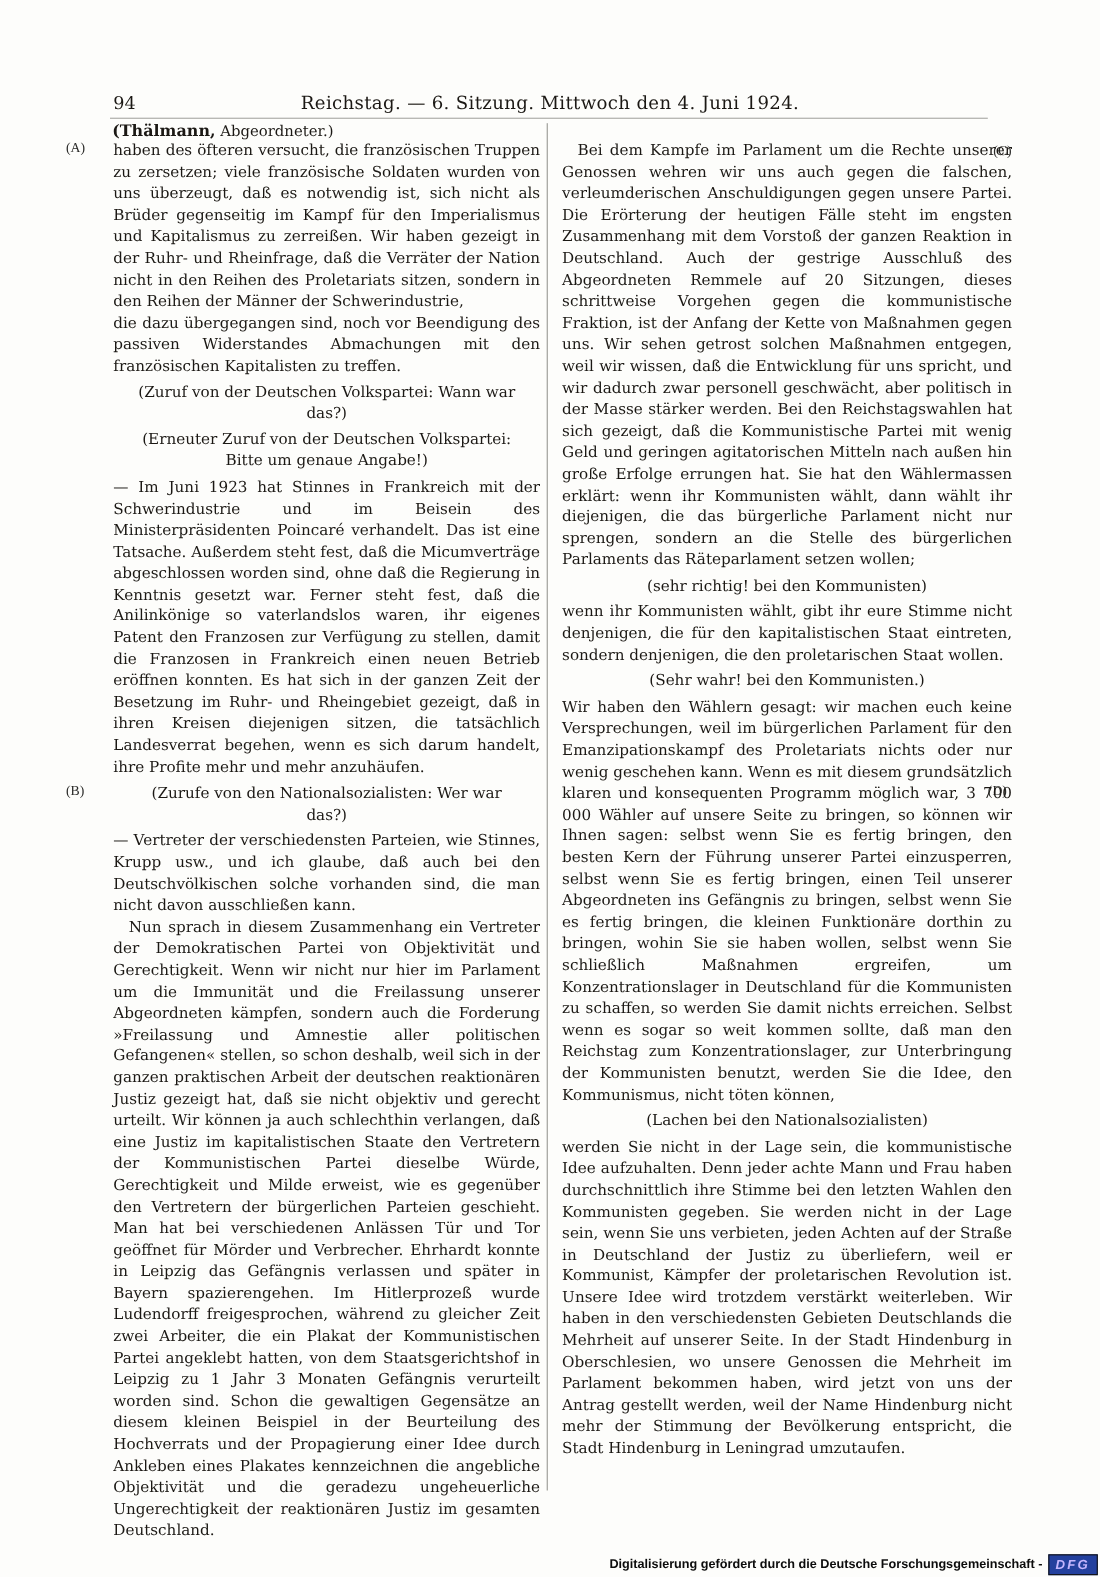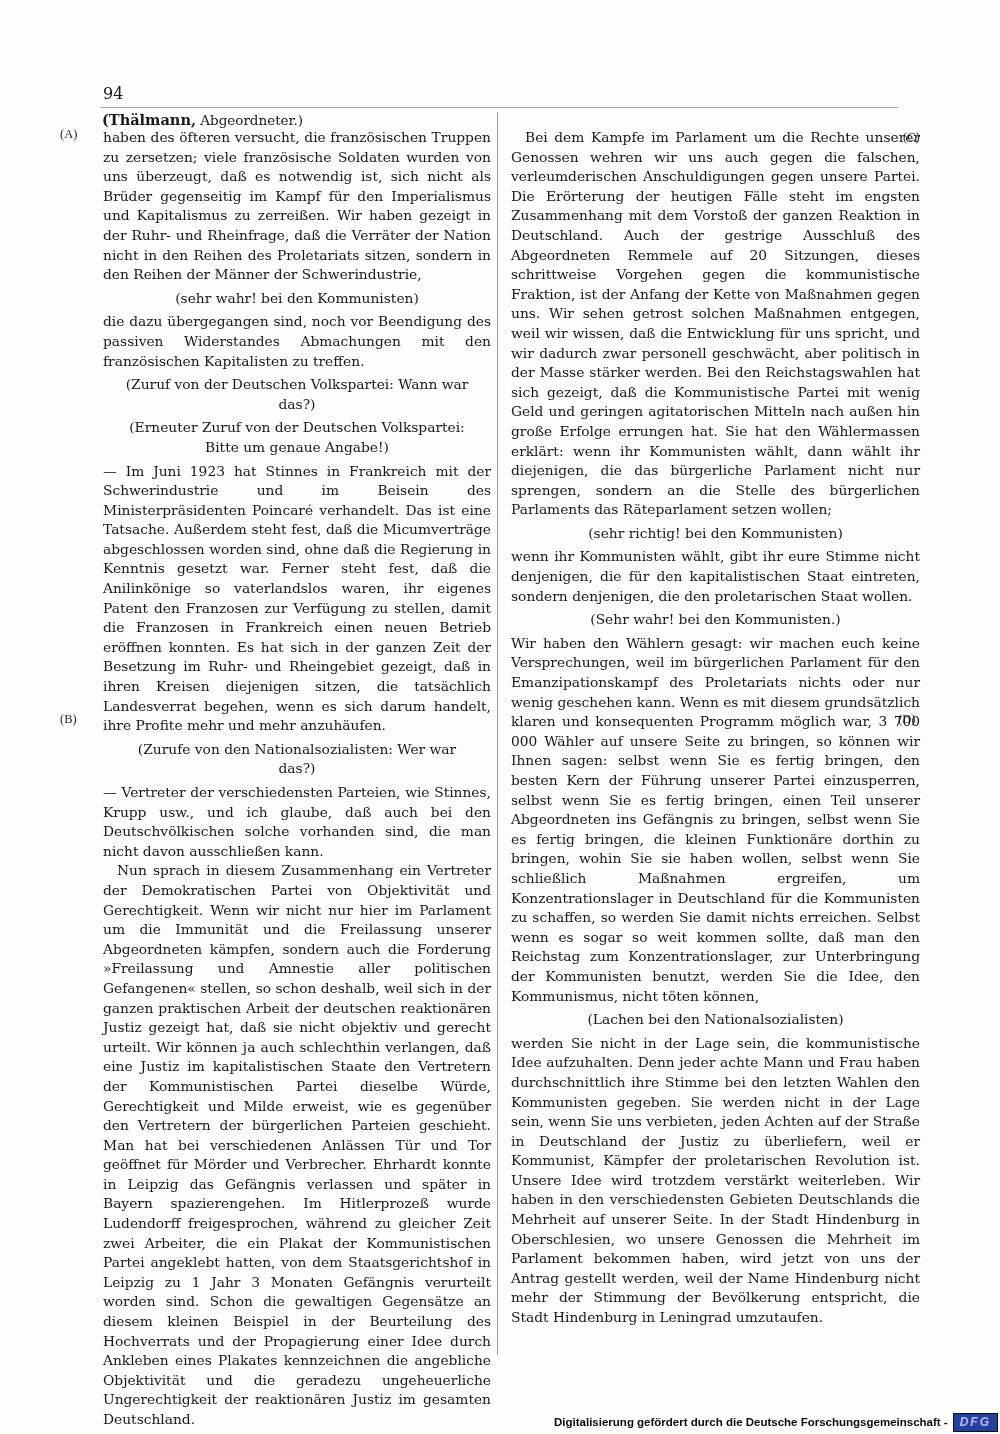--- a/index.html
+++ b/index.html
@@ -40,39 +40,39 @@
     font-size:12px;letter-spacing:2px;padding:2px 6px 3px 6px;line-height:12px;
     border:1px solid #111;
   }
 </style>
 </head>
 <body>
 
 <div class="page">
 
   <div class="header">
+    <span class="htitle">Reichstag. — 6. Sitzung. Mittwoch den 4. Juni 1924.</span>
     <span class="pagenum">94</span>
   </div>
   <div class="header-rule"></div>
 
   <div class="speaker">
     <span class="sname">(Thälmann,</span>
     <span class="srole">Abgeordneter.)</span>
   </div>
 
   <span class="marker m-a">(A)</span>
   <span class="marker m-b">(B)</span>
   <span class="marker m-c">(C)</span>
   <span class="marker m-d">(D)</span>
 
   <div class="divider"></div>
 
   <div class="col col-left">
     <p class="para">haben des öfteren versucht, die französischen Truppen zu zersetzen; viele französische Soldaten wurden von uns überzeugt, daß es notwendig ist, sich nicht als Brüder gegenseitig im Kampf für den Imperialismus und Kapitalismus zu zerreißen. Wir haben gezeigt in der Ruhr- und Rheinfrage, daß die Verräter der Nation nicht in den Reihen des Proletariats sitzen, sondern in den Reihen der Männer der Schwerindustrie,</p>
-    <p class="interjection">(sehr wahr! bei den Kommunisten)</p>
     <p class="para">die dazu übergegangen sind, noch vor Beendigung des passiven Widerstandes Abmachungen mit den französischen Kapitalisten zu treffen.</p>
     <p class="interjection">(Zuruf von der Deutschen Volkspartei: Wann war das?)</p>
     <p class="interjection">(Erneuter Zuruf von der Deutschen Volkspartei: Bitte um genaue Angabe!)</p>
     <p class="para">— Im Juni 1923 hat Stinnes in Frankreich mit der Schwerindustrie und im Beisein des Ministerpräsidenten Poincaré verhandelt. Das ist eine Tatsache. Außerdem steht fest, daß die Micumverträge abgeschlossen worden sind, ohne daß die Regierung in Kenntnis gesetzt war. Ferner steht fest, daß die Anilinkönige so vaterlandslos waren, ihr eigenes Patent den Franzosen zur Verfügung zu stellen, damit die Franzosen in Frankreich einen neuen Betrieb eröffnen konnten. Es hat sich in der ganzen Zeit der Besetzung im Ruhr- und Rheingebiet gezeigt, daß in ihren Kreisen diejenigen sitzen, die tatsächlich Landesverrat begehen, wenn es sich darum handelt, ihre Profite mehr und mehr anzuhäufen.</p>
     <p class="interjection">(Zurufe von den Nationalsozialisten: Wer war das?)</p>
     <p class="para">— Vertreter der verschiedensten Parteien, wie Stinnes, Krupp usw., und ich glaube, daß auch bei den Deutschvölkischen solche vorhanden sind, die man nicht davon ausschließen kann.</p>
     <p class="para indent">Nun sprach in diesem Zusammenhang ein Vertreter der Demokratischen Partei von Objektivität und Gerechtigkeit. Wenn wir nicht nur hier im Parlament um die Immunität und die Freilassung unserer Abgeordneten kämpfen, sondern auch die Forderung »Freilassung und Amnestie aller politischen Gefangenen« stellen, so schon deshalb, weil sich in der ganzen praktischen Arbeit der deutschen reaktionären Justiz gezeigt hat, daß sie nicht objektiv und gerecht urteilt. Wir können ja auch schlechthin verlangen, daß eine Justiz im kapitalistischen Staate den Vertretern der Kommunistischen Partei dieselbe Würde, Gerechtigkeit und Milde erweist, wie es gegenüber den Vertretern der bürgerlichen Parteien geschieht. Man hat bei verschiedenen Anlässen Tür und Tor geöffnet für Mörder und Verbrecher. Ehrhardt konnte in Leipzig das Gefängnis verlassen und später in Bayern spazierengehen. Im Hitlerprozeß wurde Ludendorff freigesprochen, während zu gleicher Zeit zwei Arbeiter, die ein Plakat der Kommunistischen Partei angeklebt hatten, von dem Staatsgerichtshof in Leipzig zu 1 Jahr 3 Monaten Gefängnis verurteilt worden sind. Schon die gewaltigen Gegensätze an diesem kleinen Beispiel in der Beurteilung des Hochverrats und der Propagierung einer Idee durch Ankleben eines Plakates kennzeichnen die angebliche Objektivität und die geradezu ungeheuerliche Ungerechtigkeit der reaktionären Justiz im gesamten Deutschland.</p>
   </div>
 
   <div class="col col-right">

